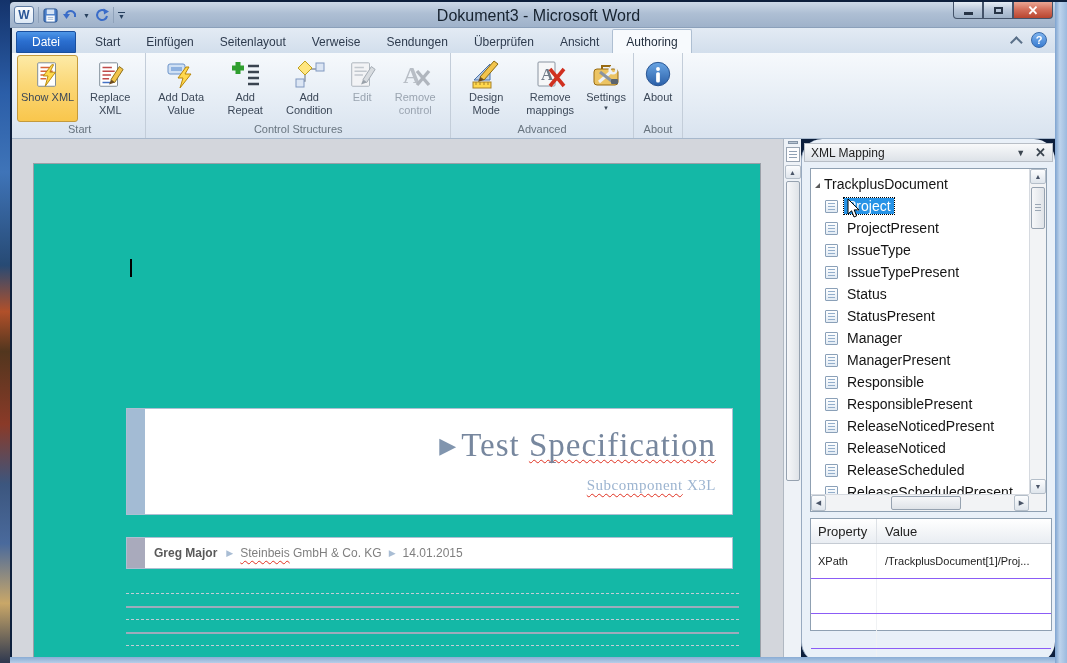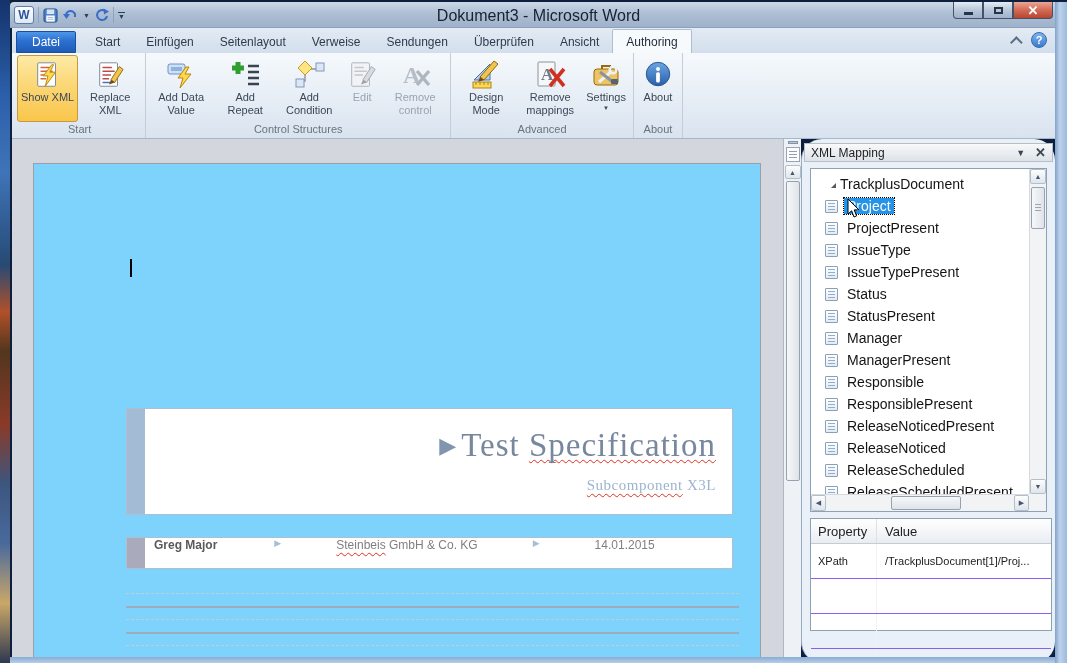--- a/index.html
+++ b/index.html
@@ -63,33 +63,33 @@
     padding:2px 3px 1px;border:1px solid transparent;border-radius:3px;
     font-size:11px;line-height:1.15;text-align:center;color:#3c4858;}
   .rbtn.selected{background:linear-gradient(#fdeaa6,#fbd776 45%,#f9c64c);border-color:#c49a3c;}
   .rbtn.disabled{color:#9aa4b0;}
   .ric{width:34px;height:33px;display:flex;align-items:center;justify-content:center;}
   .dd{font-size:6px;color:#3c4858;margin-top:1px;}
   .rname{height:16px;font-size:11px;color:#68747f;text-align:center;padding-top:1px;}
 
   
   .canvas{position:absolute;left:12px;top:139px;width:771px;height:524px;background:#d3d6dc;}
-  .page{position:absolute;left:21px;top:24px;width:728px;height:500px;background:#7dd3fc;
+  .page{position:absolute;left:21px;top:24px;width:728px;height:500px;background:#14b8a6;
     border:1px solid #9aa0a8;border-bottom:none;}
   .caret{position:absolute;left:96px;top:95px;width:2px;height:18px;background:#000;}
   .titlebox{position:absolute;left:92px;top:244px;width:607px;height:107px;border:1px solid #aebfd2;background:#fff;}
   .accent-v{position:absolute;left:0;top:0;width:18px;height:100%;background:#a3bbd4;}
   .doc-title{position:absolute;right:16px;top:18px;font-family:"Liberation Serif",serif;
     font-size:33px;color:#77879e;letter-spacing:1px;white-space:nowrap;}
   .doc-title .bullet{font-size:22px;color:#8195ae;margin-right:4px;vertical-align:3px;}
   .doc-subtitle{position:absolute;right:16px;top:68px;font-family:"Liberation Serif",serif;
     font-size:15px;color:#9cb4d0;letter-spacing:0.5px;}
   .sq{text-decoration:underline wavy #e03020 1px;text-underline-offset:3px;text-decoration-skip-ink:none;}
   .authorbox{position:absolute;left:92px;top:373px;width:607px;height:32px;border:1px solid #aebfd2;
-    background:#fff;display:flex;padding-left:27px;font-size:12px;color:#7f7f7f;gap:48px;}
+    background:#fff;display:flex;align-items:center;padding-left:27px;font-size:12px;color:#7f7f7f;}
   .accent-sq{position:absolute;left:0;top:0;width:18px;height:100%;background:#a9aabc;}
   .authorbox .nm{font-weight:bold;color:#595959;margin-right:2px;}
   .authorbox .ar{color:#a9bdd4;font-size:9px;margin:0 7px;}
   .ln{position:absolute;left:92px;width:613px;}
   .ln-d{border-top:1px dashed #c3cbd6;}
   .ln-s{border-top:2px solid #9dabbc;}
 
   
   .docscroll{position:absolute;left:783px;top:139px;width:18px;height:524px;background:#eef2f7;
     border-left:1px solid #b0b8c2;}
@@ -106,21 +106,21 @@
   .panel{position:absolute;left:801px;top:139px;width:254px;height:524px;background:#e9f0f8;
     border-left:1px solid #98aac0;border-radius:21px;}
   .panel-header{margin:4px 2px 6px;height:19px;background:linear-gradient(#f8f9fa,#dde2e8);
     border:1px solid #b8bec6;display:flex;align-items:center;padding:0 6px;font-size:12px;color:#1e1e1e;}
   .panel-header .sp{flex:1;}
   .ph-ico{color:#3c4650;font-size:9px;margin-left:10px;}
   .ph-close{font-size:13px;font-weight:bold;color:#3c4650;margin-left:10px;}
   .treebox{position:absolute;left:8px;top:29px;width:237px;height:344px;background:#fff;
     border:1px solid #8fa0b2;overflow:hidden;}
   .tree-content{position:absolute;left:0;top:0;right:17px;bottom:17px;padding-top:4px;font-size:14px;color:#141414;overflow:hidden;}
-  .tree-root{display:flex;align-items:center;height:22px;padding-left:20px;white-space:nowrap;}
+  .tree-root{display:flex;align-items:center;height:22px;padding-left:4px;white-space:nowrap;}
   .expander{width:0;height:0;border-left:5px solid transparent;border-bottom:5px solid #5a5a5a;
     margin-right:4px;transform:translateY(1px);}
   .tree-item{display:flex;align-items:center;height:22px;padding-left:14px;white-space:nowrap;}
   .tree-doc-icon{width:13px;height:13px;margin-right:6px;border:1px solid #8aa0b8;border-radius:1px;
     background:linear-gradient(#ffffff,#e2ebf4);position:relative;flex:none;}
   .tree-doc-icon::after{content:"";position:absolute;left:2px;top:2px;right:2px;bottom:2px;
     background:repeating-linear-gradient(to bottom,#93aecb 0 1px,transparent 1px 3px);}
   .tree-label{padding:0 3px;}
   .tree-item.selected .tree-label{background:#2793e6;color:#fff;outline:1px dotted #000;}
   .vscroll{position:absolute;right:0;top:0;bottom:17px;width:17px;background:#f2f3f5;border-left:1px solid #d6dae0;}

